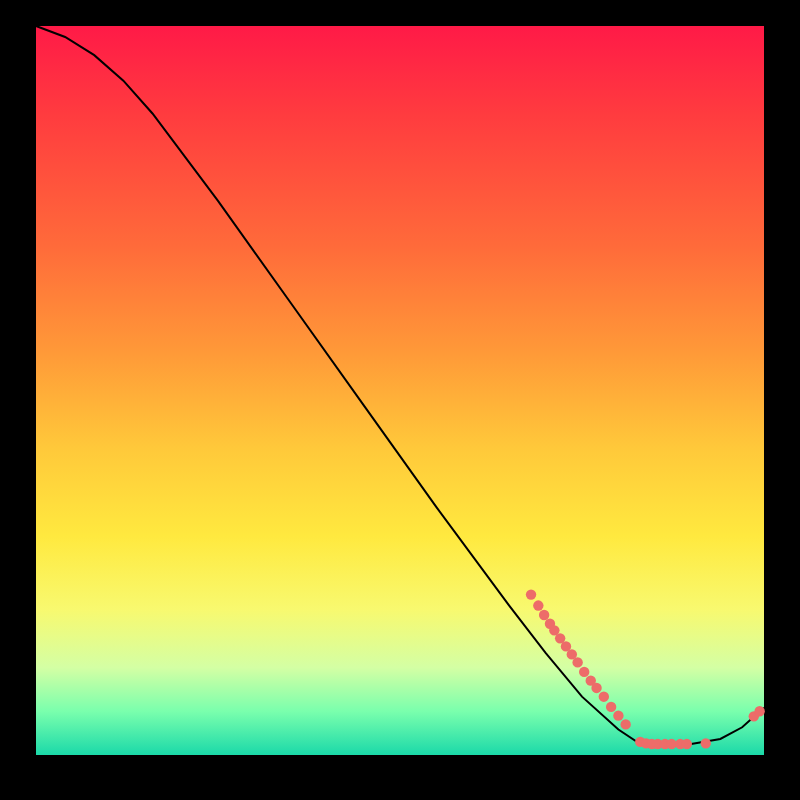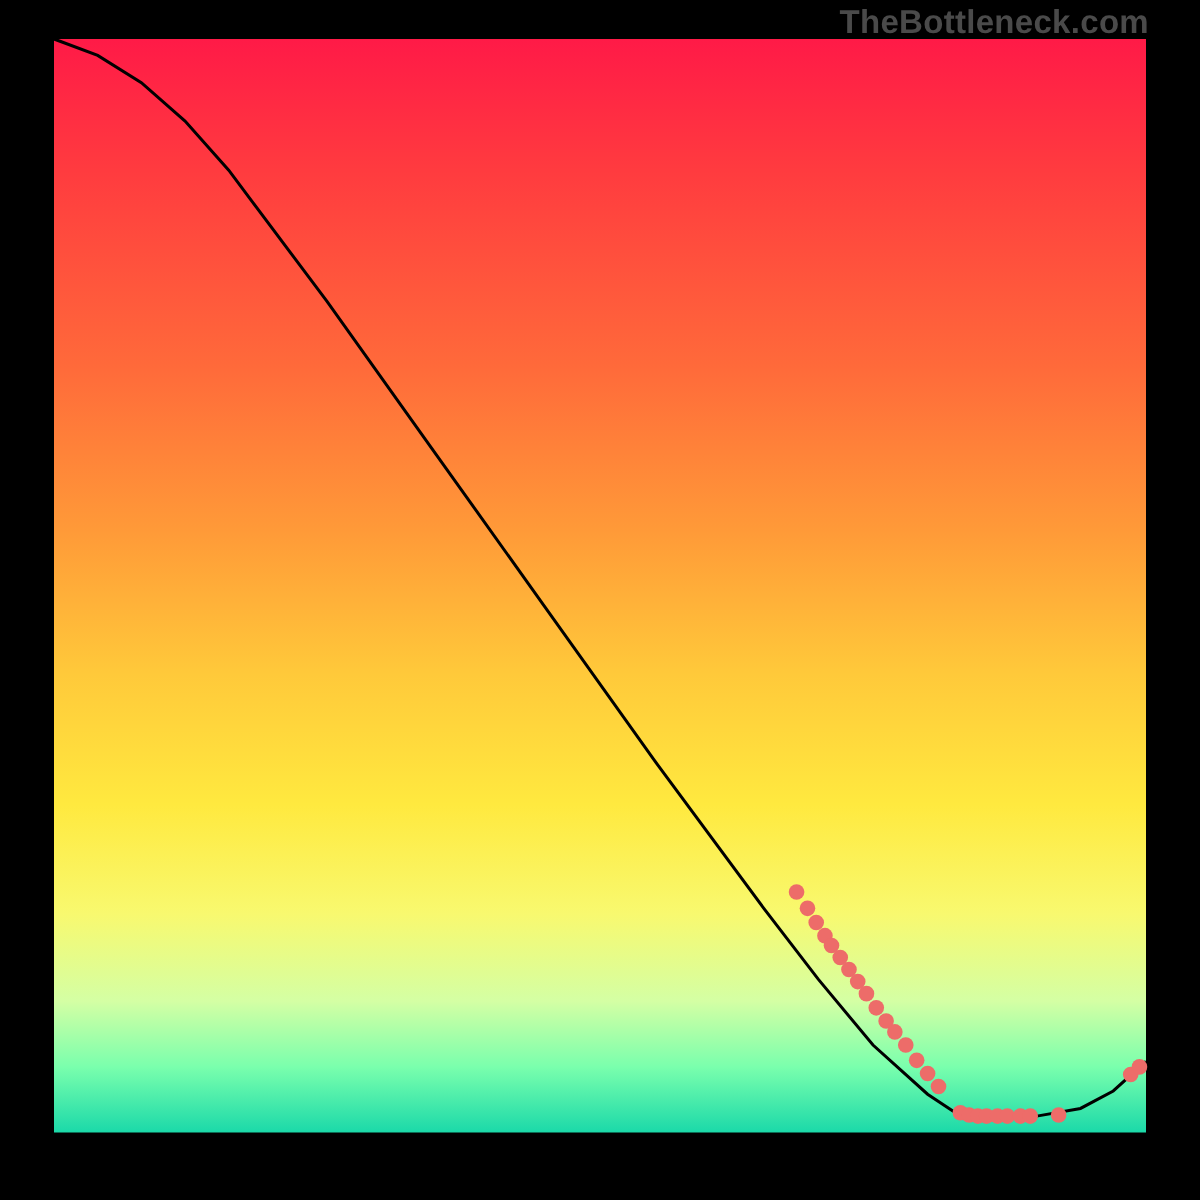--- a/index.html
+++ b/index.html
@@ -66,21 +66,20 @@
     fill: #ed6c69;
     stroke: none;
   }
 </style>
 </head>
 <body>
 
 <div class="frame">
   <div class="plot-area"></div>
 
-  <div class="watermark">TheBottleneck.com</div>
 
   <svg class="overlay" viewBox="0 0 728 729">
     <path id="curve-path" class="curve" d="M0.00 0.00 L29.12 10.94 L58.24 29.16 L87.36 54.67 L116.48 87.48 L182.00 174.96 L254.80 277.02 L327.60 379.08 L400.40 481.14 L473.20 579.56 L509.60 626.94 L546.00 670.68 L582.40 703.49 L604.24 718.07 L626.08 718.07 L655.20 718.07 L684.32 712.96 L706.16 701.30 L728.00 681.62"></path>
     <g id="marker-group">
         <circle cx="495.04" cy="568.62" r="5.2" class="pt"></circle>
         <circle cx="502.32" cy="579.56" r="5.2" class="pt"></circle>
         <circle cx="508.14" cy="589.03" r="5.2" class="pt"></circle>
         <circle cx="513.97" cy="597.78" r="5.2" class="pt"></circle>
         <circle cx="518.34" cy="604.34" r="5.2" class="pt"></circle>
         <circle cx="524.16" cy="612.36" r="5.2" class="pt"></circle>

